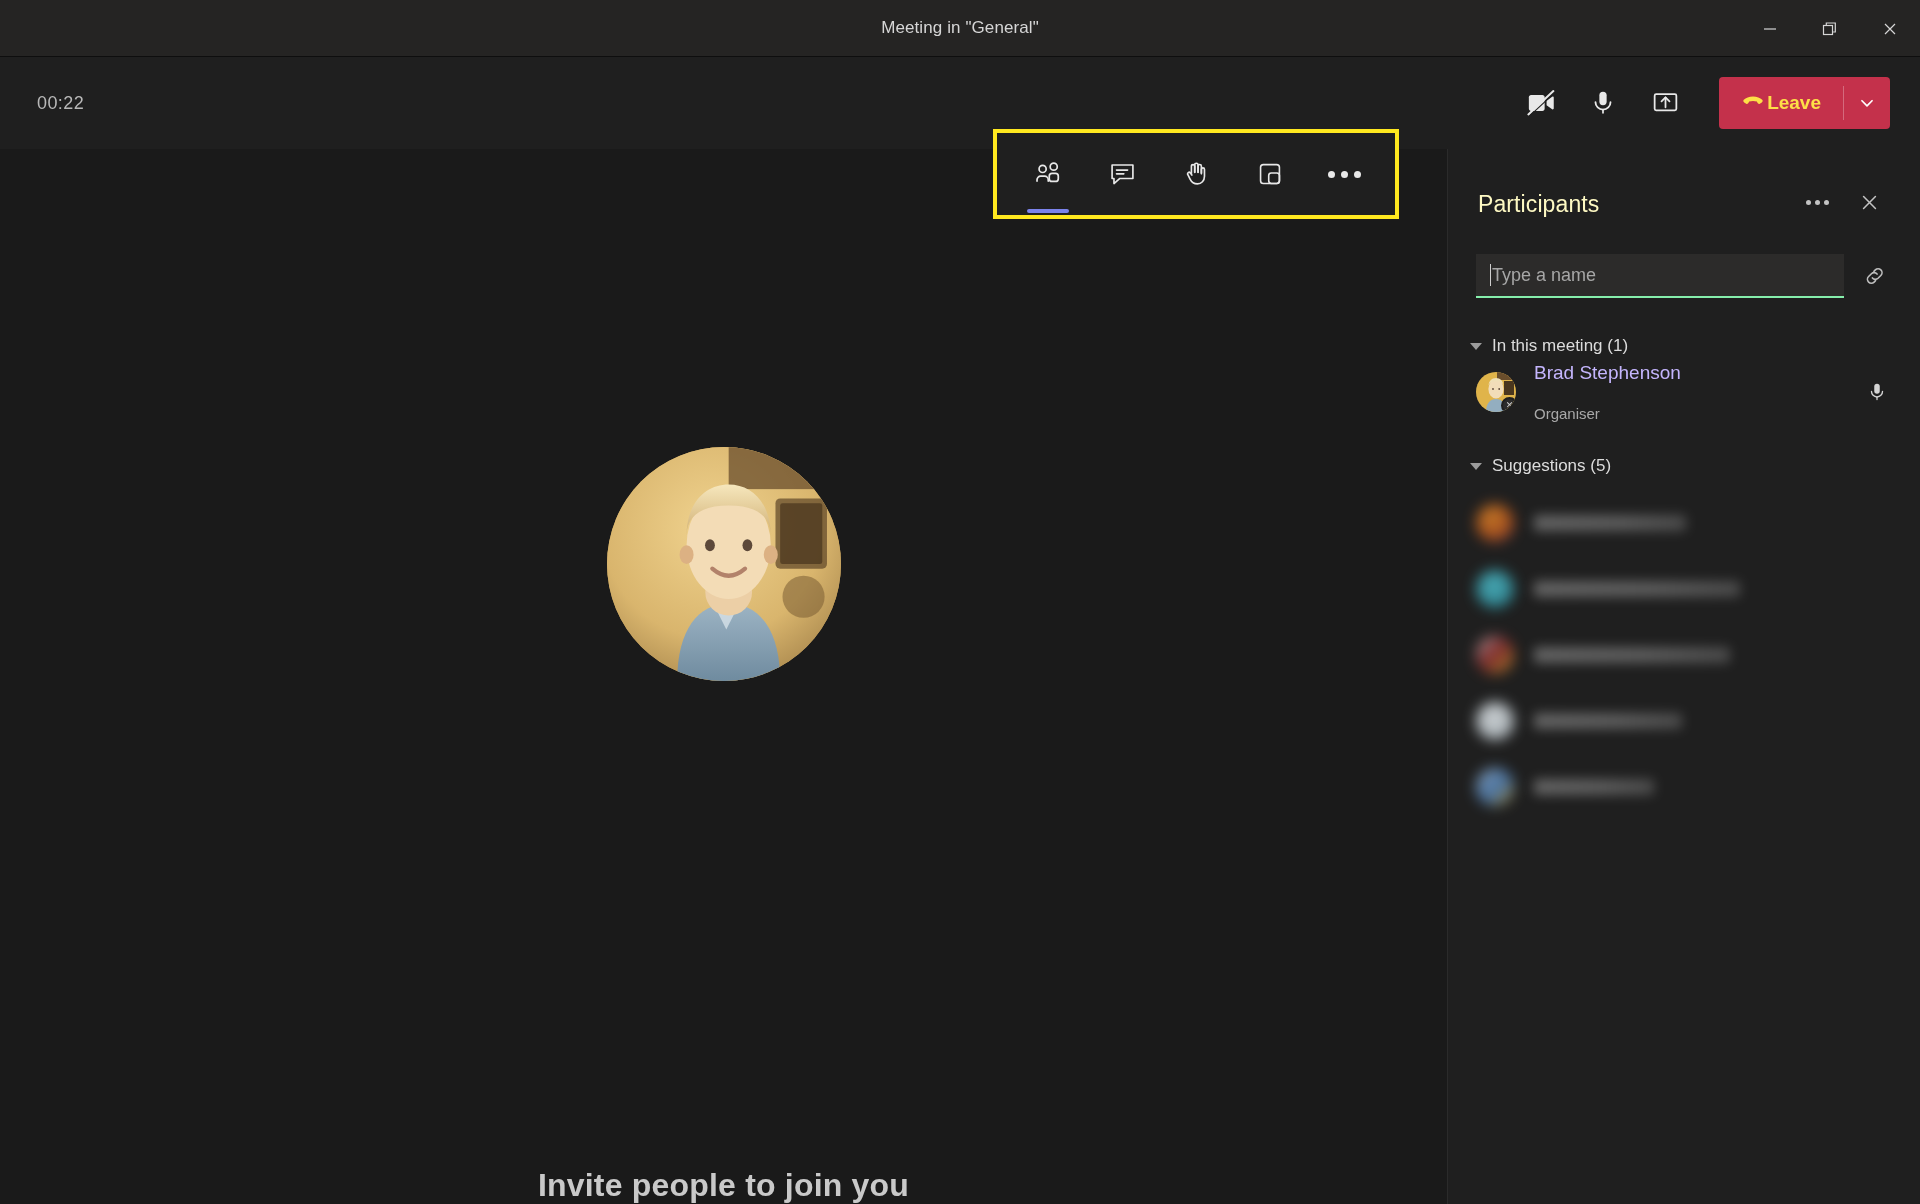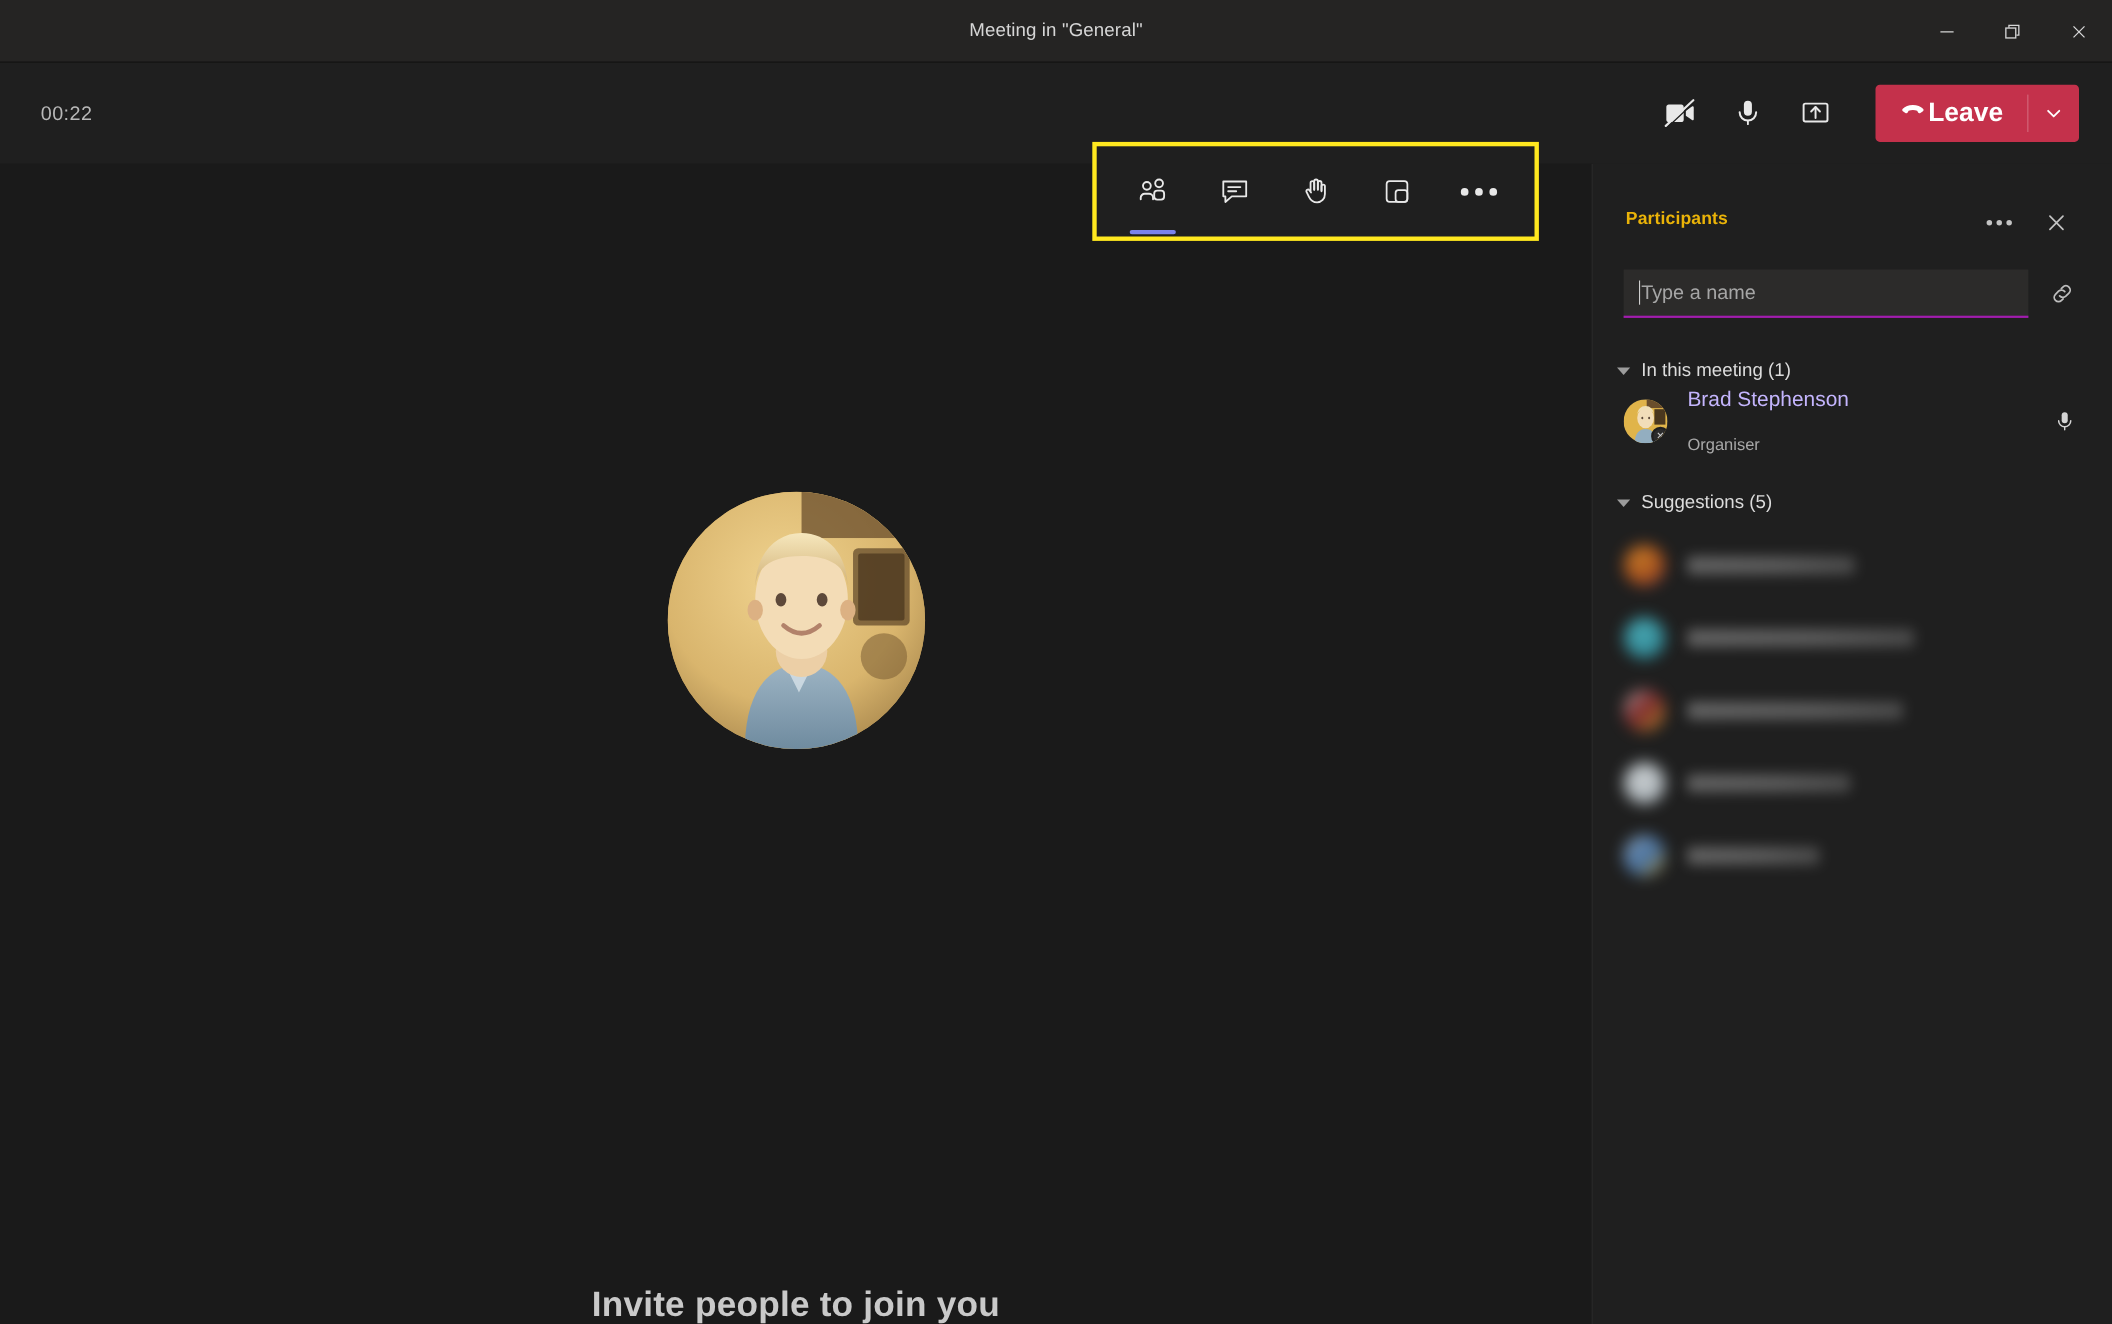--- a/index.html
+++ b/index.html
@@ -135,22 +135,22 @@
     align-items: stretch;
     background: #c4314b;
     border-radius: 4px;
     height: 52px;
     overflow: hidden;
   }
   .leave-main {
     display: flex;
     align-items: center;
     padding: 0 22px 0 20px;
-    color: #ffffff;
-    font-size: 24px;
+    color: #fde047;
+    font-size: 19px;
     font-weight: bold;
   }
   .leave-split {
     width: 1px;
     background: rgba(255,255,255,0.28);
     margin: 9px 0;
   }
   .leave-caret {
     width: 46px;
     display: flex; align-items: center; justify-content: center;
@@ -200,23 +200,23 @@
     flex-direction: column;
     padding: 0 0 0 0;
   }
   .panel-header {
     display: flex;
     align-items: center;
     padding: 42px 50px 0 30px;
     position: relative;
   }
   .panel-title {
-    font-size: 16px;
-    font-weight: bold;
-    color: #eab308;
+    font-size: 23px;
+    font-weight: normal;
+    color: #fef9c3;
     letter-spacing: 0.1px;
   }
   .panel-header-actions {
     position: absolute;
     right: 36px;
     top: 38px;
     display: flex;
     align-items: center;
     gap: 22px;
   }
@@ -231,21 +231,21 @@
   .search-row {
     display: flex;
     align-items: center;
     padding: 36px 28px 0 28px;
     gap: 14px;
   }
   .search-field {
     flex: 1 1 auto;
     height: 44px;
     background: #2c2b2a;
-    border-bottom: 2px solid #a21caf;
+    border-bottom: 2px solid #86efac;
     display: flex;
     align-items: center;
     padding: 0 14px;
     position: relative;
   }
   .caret {
     width: 1px;
     height: 22px;
     background: #cfcfcf;
     margin-right: 1px;

